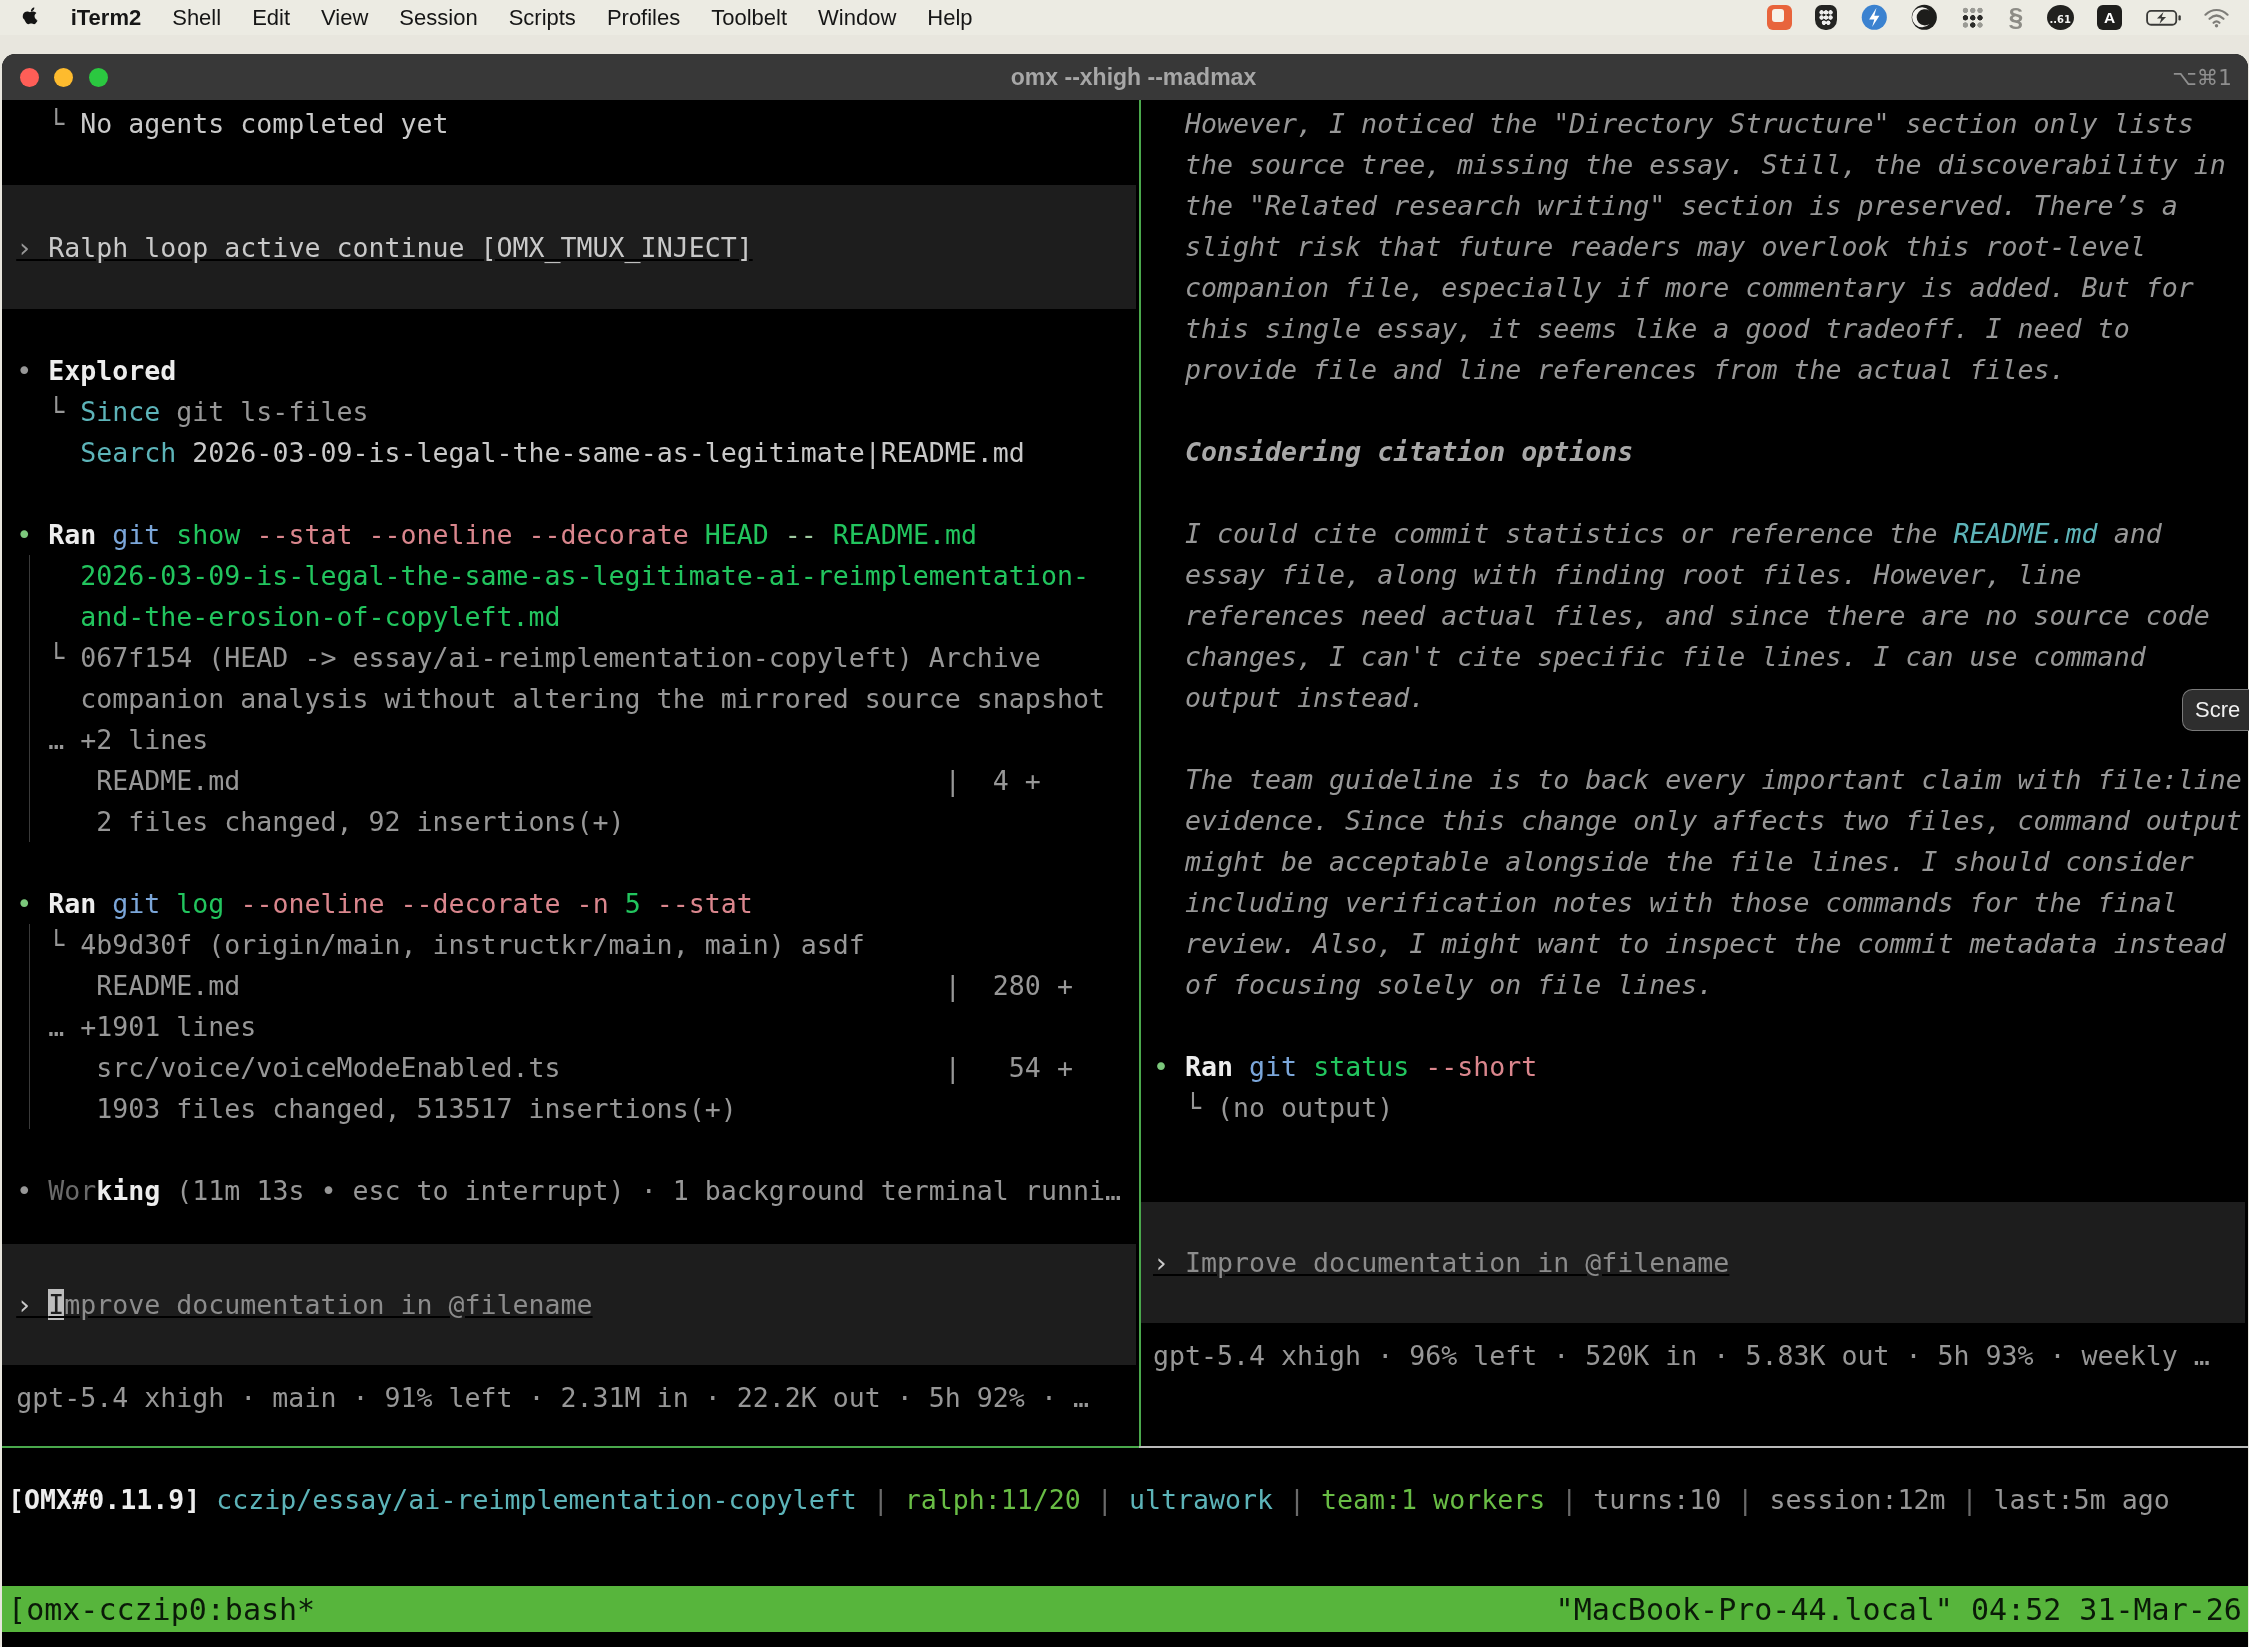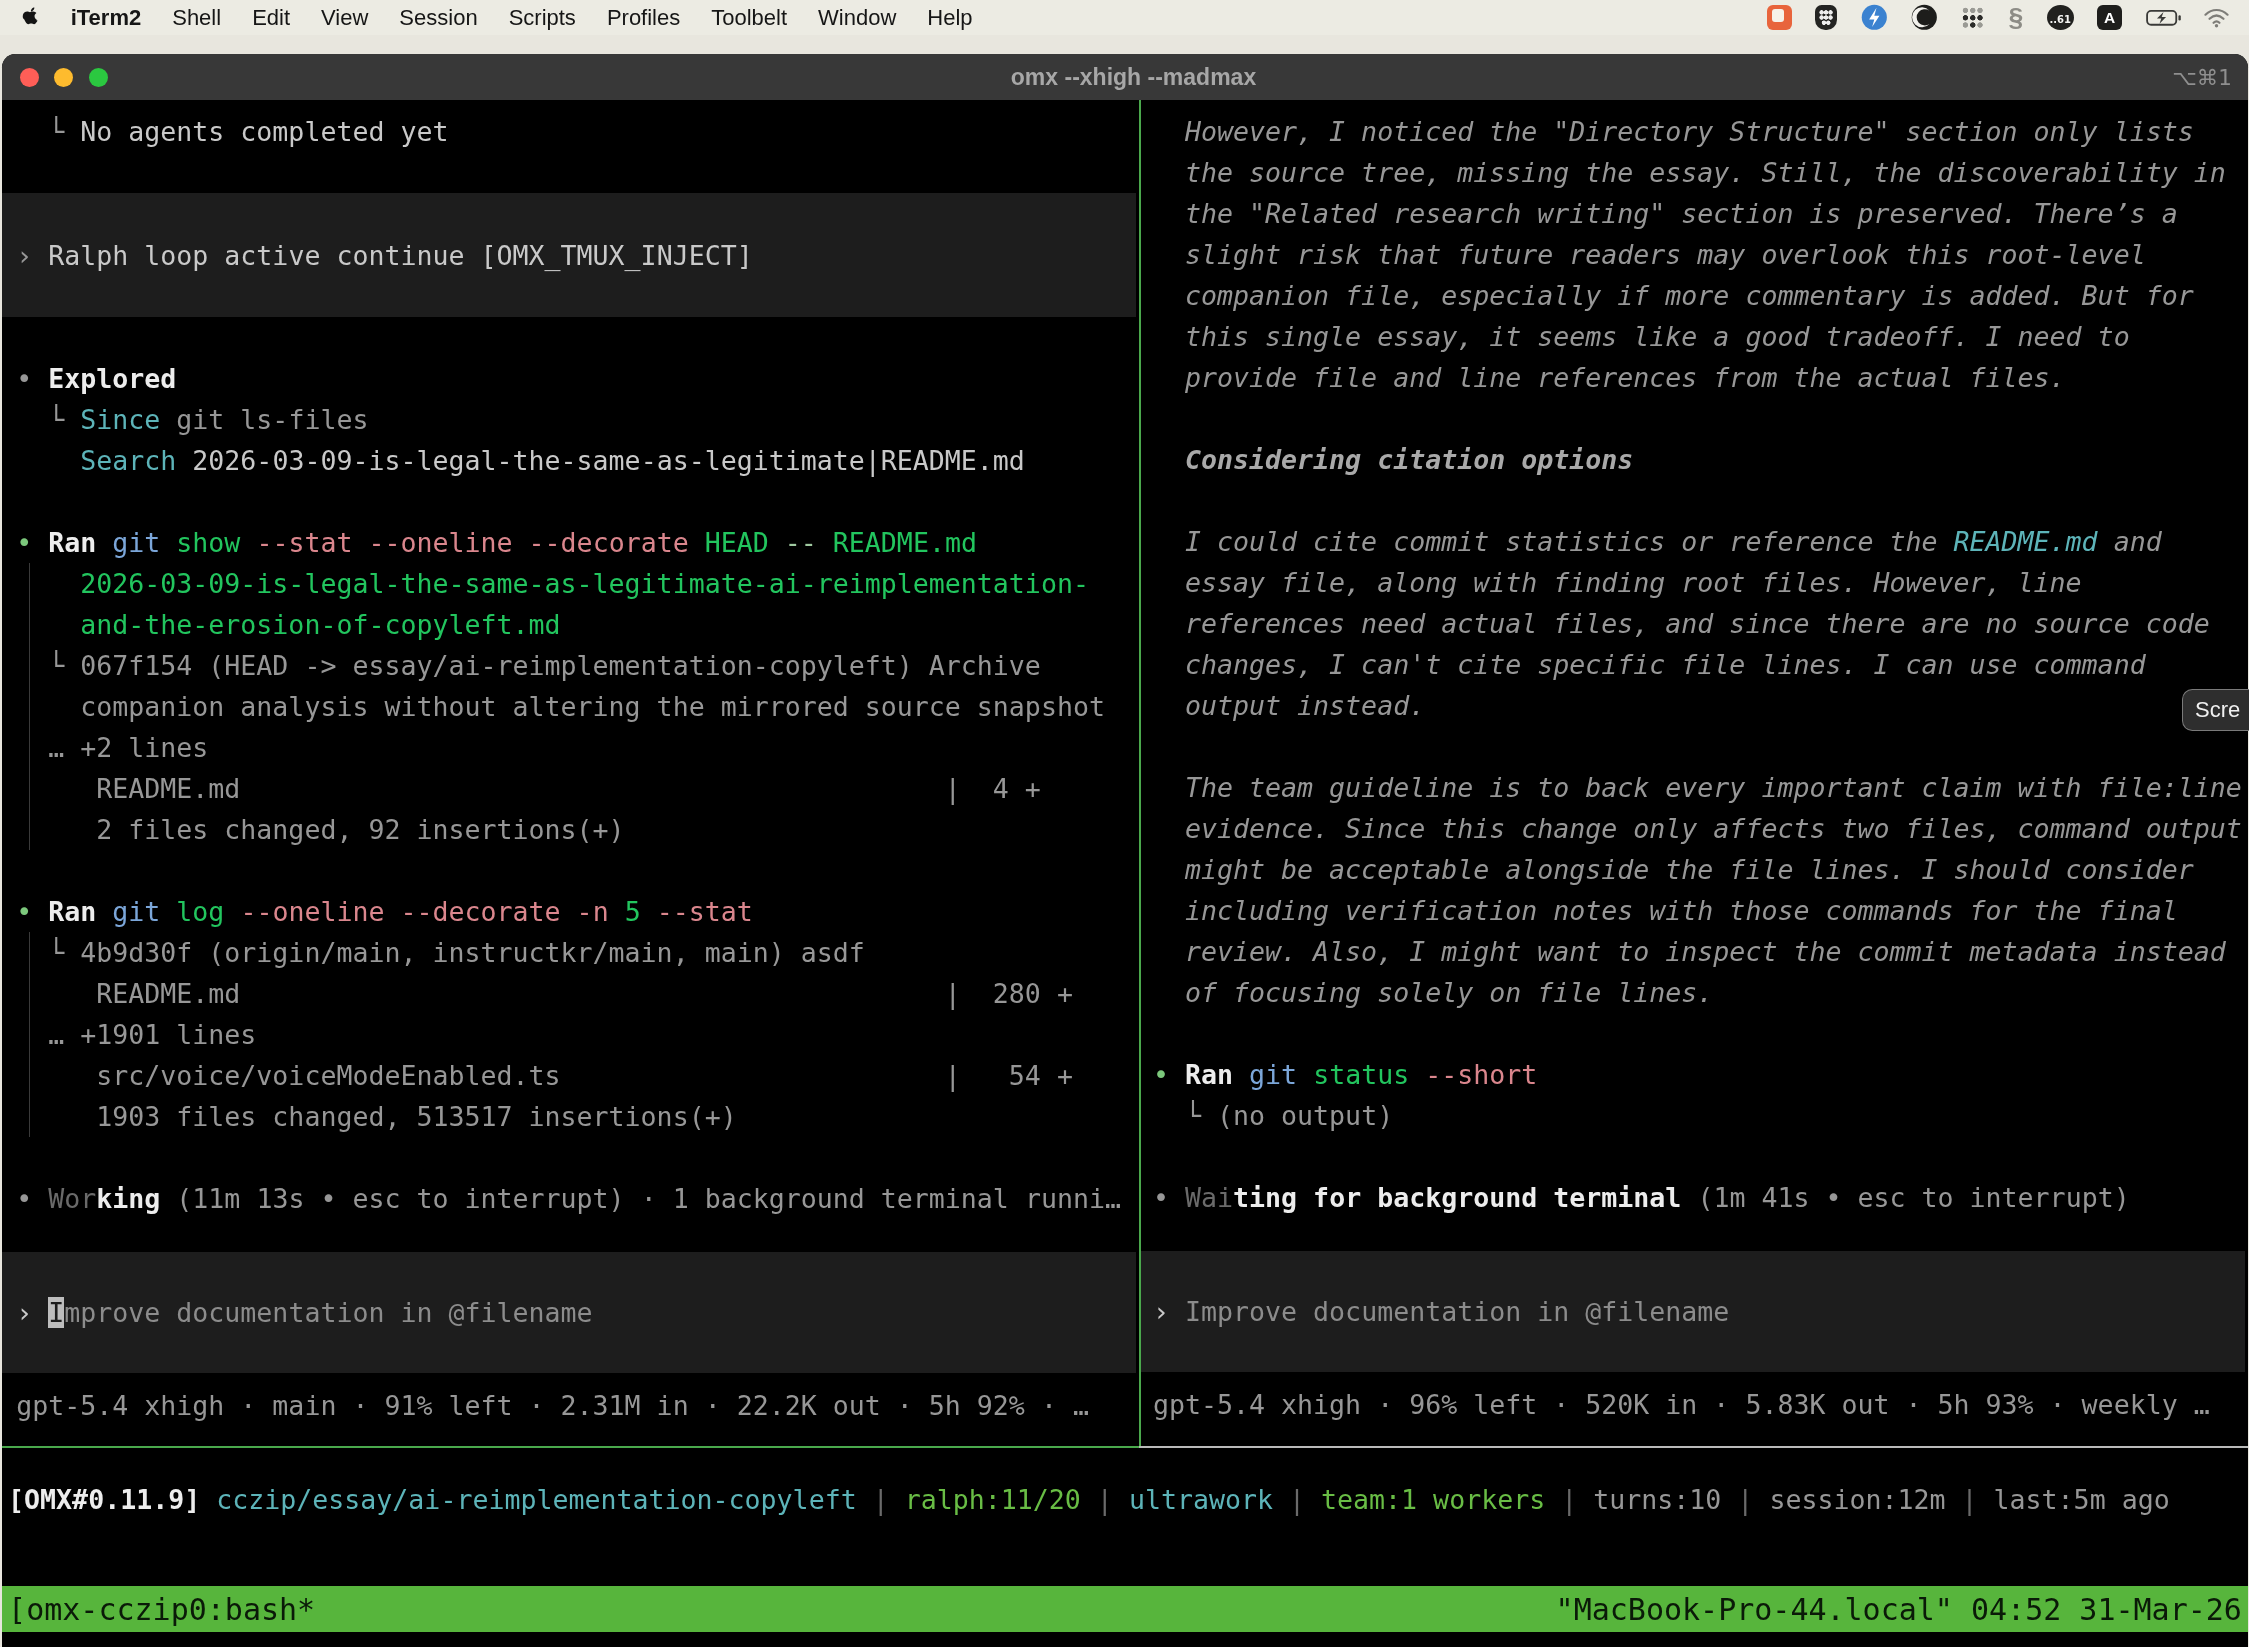--- a/index.html
+++ b/index.html
@@ -60,21 +60,21 @@
   .tl.red{background:#ff5e57;}
   .tl.yellow{background:#febb2e;}
   .tl.green{background:#2bc840;}
   .win-title{position:absolute;left:0;right:0;text-align:center;color:#a7a7a7;
              font-family:"Liberation Sans",sans-serif;font-size:23px;font-weight:bold;margin-left:17px;}
   .win-shortcut{position:absolute;right:16px;color:#8f8f8f;font-family:"DejaVu Sans",sans-serif;
              font-size:21.4px;}
 
   
   .terminal{position:relative;height:1346px;background:#000;font-size:26.6px;}
-  .pane{position:absolute;top:0;bottom:12px;box-sizing:border-box;padding-top:11px;}
+  .pane{position:absolute;top:0;bottom:12px;box-sizing:border-box;padding-top:3px;text-decoration:underline;}
   .pane-left{left:0;width:1137px;}
   .pane-right{left:1139px;right:0;}
   .line{height:41px;line-height:41px;white-space:pre;padding-left:14px;position:relative;
         overflow:hidden;}
   .pane-right .line{padding-left:11.8px;}
   .line.it{font-style:italic;}
   .line.guide::before{content:'';position:absolute;left:27px;top:0;bottom:0;
         border-left:1.5px solid #3a3a3a;}
   .line.status{margin-top:11.8px;}
   .prompt-band{background:#1d1d1d;height:124px;display:flex;align-items:center;
@@ -245,21 +245,20 @@
           <div class="line it"><span class="s-g">  The team guideline is to back every important claim with file:line</span></div>
           <div class="line it"><span class="s-g">  evidence. Since this change only affects two files, command output</span></div>
           <div class="line it"><span class="s-g">  might be acceptable alongside the file lines. I should consider</span></div>
           <div class="line it"><span class="s-g">  including verification notes with those commands for the final</span></div>
           <div class="line it"><span class="s-g">  review. Also, I might want to inspect the commit metadata instead</span></div>
           <div class="line it"><span class="s-g">  of focusing solely on file lines.</span></div>
           <div class="line"></div>
           <div class="line"><span class="s-gr">• </span><span class="s-w">Ran</span><span class="s-g"> </span><span class="s-b">git</span><span class="s-l"> status</span><span class="s-p"> --short</span></div>
           <div class="line"><span class="s-g">  └ </span><span class="s-g">(no output)</span></div>
           <div class="line"></div>
-          <div class="line"><span class="s-g">• </span><span class="s-dm">Wai</span><span class="s-w">ting for background terminal</span><span class="s-g"> (1m 41s • esc to interrupt)</span></div>
           <div class="prompt-band mt">
             <div class="line"><span class="s-ws">› </span><span class="s-pg">Improve documentation in @filename</span></div>
           </div>
           <div class="line status"><span class="s-g">gpt-5.4 xhigh · 96% left · 520K in · 5.83K out · 5h 93% · weekly …</span></div>
         </div>
     </div>
 
     <div class="bottom-border">
       <div class="bl"></div>
         <div class="br"></div>

